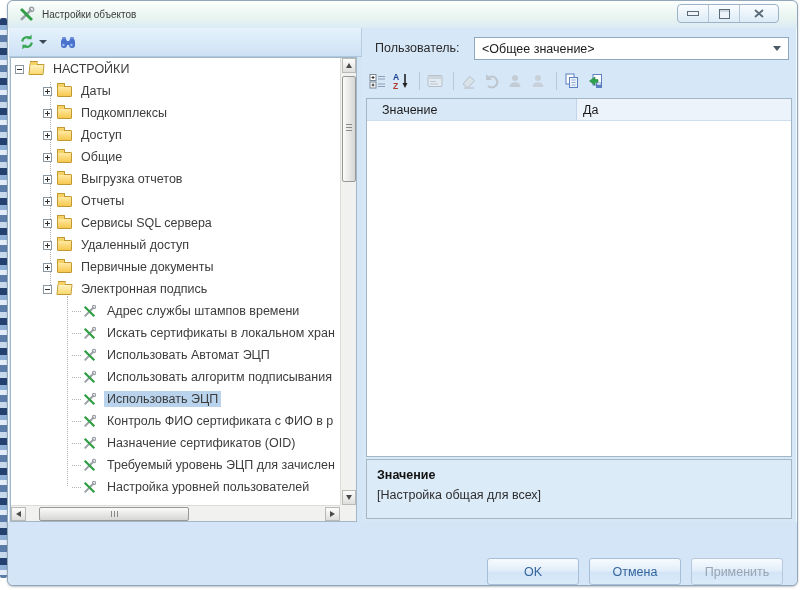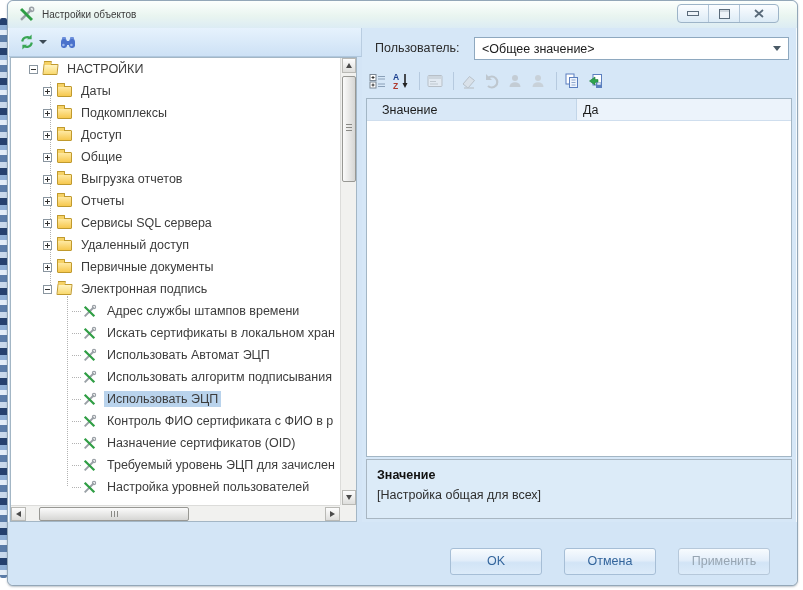--- a/index.html
+++ b/index.html
@@ -53,21 +53,21 @@
   .tree-panel{
     position:absolute;left:2px;top:56px;width:347px;height:465px;
     background:#fff;border:1px solid #a3b6c5;box-sizing:border-box;
   }
   .tree-content{position:absolute;left:0;top:0;right:16px;bottom:16px;overflow:hidden;}
   .connector{position:absolute;width:0;border-left:1px dotted #b2b2b2;}
   .conn-a{left:39px;top:24px;height:207px;}
   .conn-b{left:56px;top:238px;height:190px;}
   .trow{height:22px;display:flex;align-items:center;white-space:nowrap;position:relative;}
   .trow .tlabel{font-size:12.5px;color:#3c3c3c;padding:1px 3px;}
-  .lv0{padding-left:18px;}
+  .lv0{padding-left:4px;}
   .lv1{padding-left:32px;}
   .lv2{padding-left:61px;}
   .lv2::before{content:"";width:9px;border-top:1px dotted #b2b2b2;margin-right:1px;}
   .expander{
     width:9px;height:9px;box-sizing:border-box;border:1px solid #8a96a0;background:#fff;
     position:relative;margin-right:5px;flex:none;
   }
   .expander::before{content:"";position:absolute;left:1px;right:1px;top:3px;height:1px;background:#333;}
   .expander.plus::after{content:"";position:absolute;top:1px;bottom:1px;left:3px;width:1px;background:#333;}
   .folder{
@@ -128,22 +128,22 @@
   .desc{
     position:absolute;left:4px;right:4px;top:431px;height:60px;box-sizing:border-box;
     background:#dcebf8;border:1px solid #a8b6c2;padding:8px 0 0 10px;
   }
   .desc-title{font-size:12.5px;font-weight:bold;color:#111;margin-bottom:6px;}
   .desc-text{font-size:12.5px;color:#2e2e2e;}
   
   .footer{
     position:absolute;left:0;right:0;bottom:0;top:521px;
     background:#d3e5f6;border-radius:0 0 6px 6px;
-    display:flex;justify-content:flex-end;align-items:center;
-    padding:15px 27px 0 0;box-sizing:border-box;gap:22px;
+    display:flex;justify-content:flex-end;align-items:flex-end;
+    padding:15px 14px 0 0;box-sizing:border-box;gap:10px;
   }
   .btn{
     width:92px;height:27px;box-sizing:border-box;border:1px solid #a6bed6;border-radius:3px;
     background:linear-gradient(180deg,#f7fbfe 0%,#e3eefa 45%,#d2e4f6 55%,#dcebf9 100%);
     font-size:12.5px;color:#33659c;display:flex;align-items:center;justify-content:center;
     font-family:"Liberation Sans","DejaVu Sans",sans-serif;
   }
   .btn.disabled{color:#97a5b2;border-color:#b6c8da;}
 </style>
 </head>

